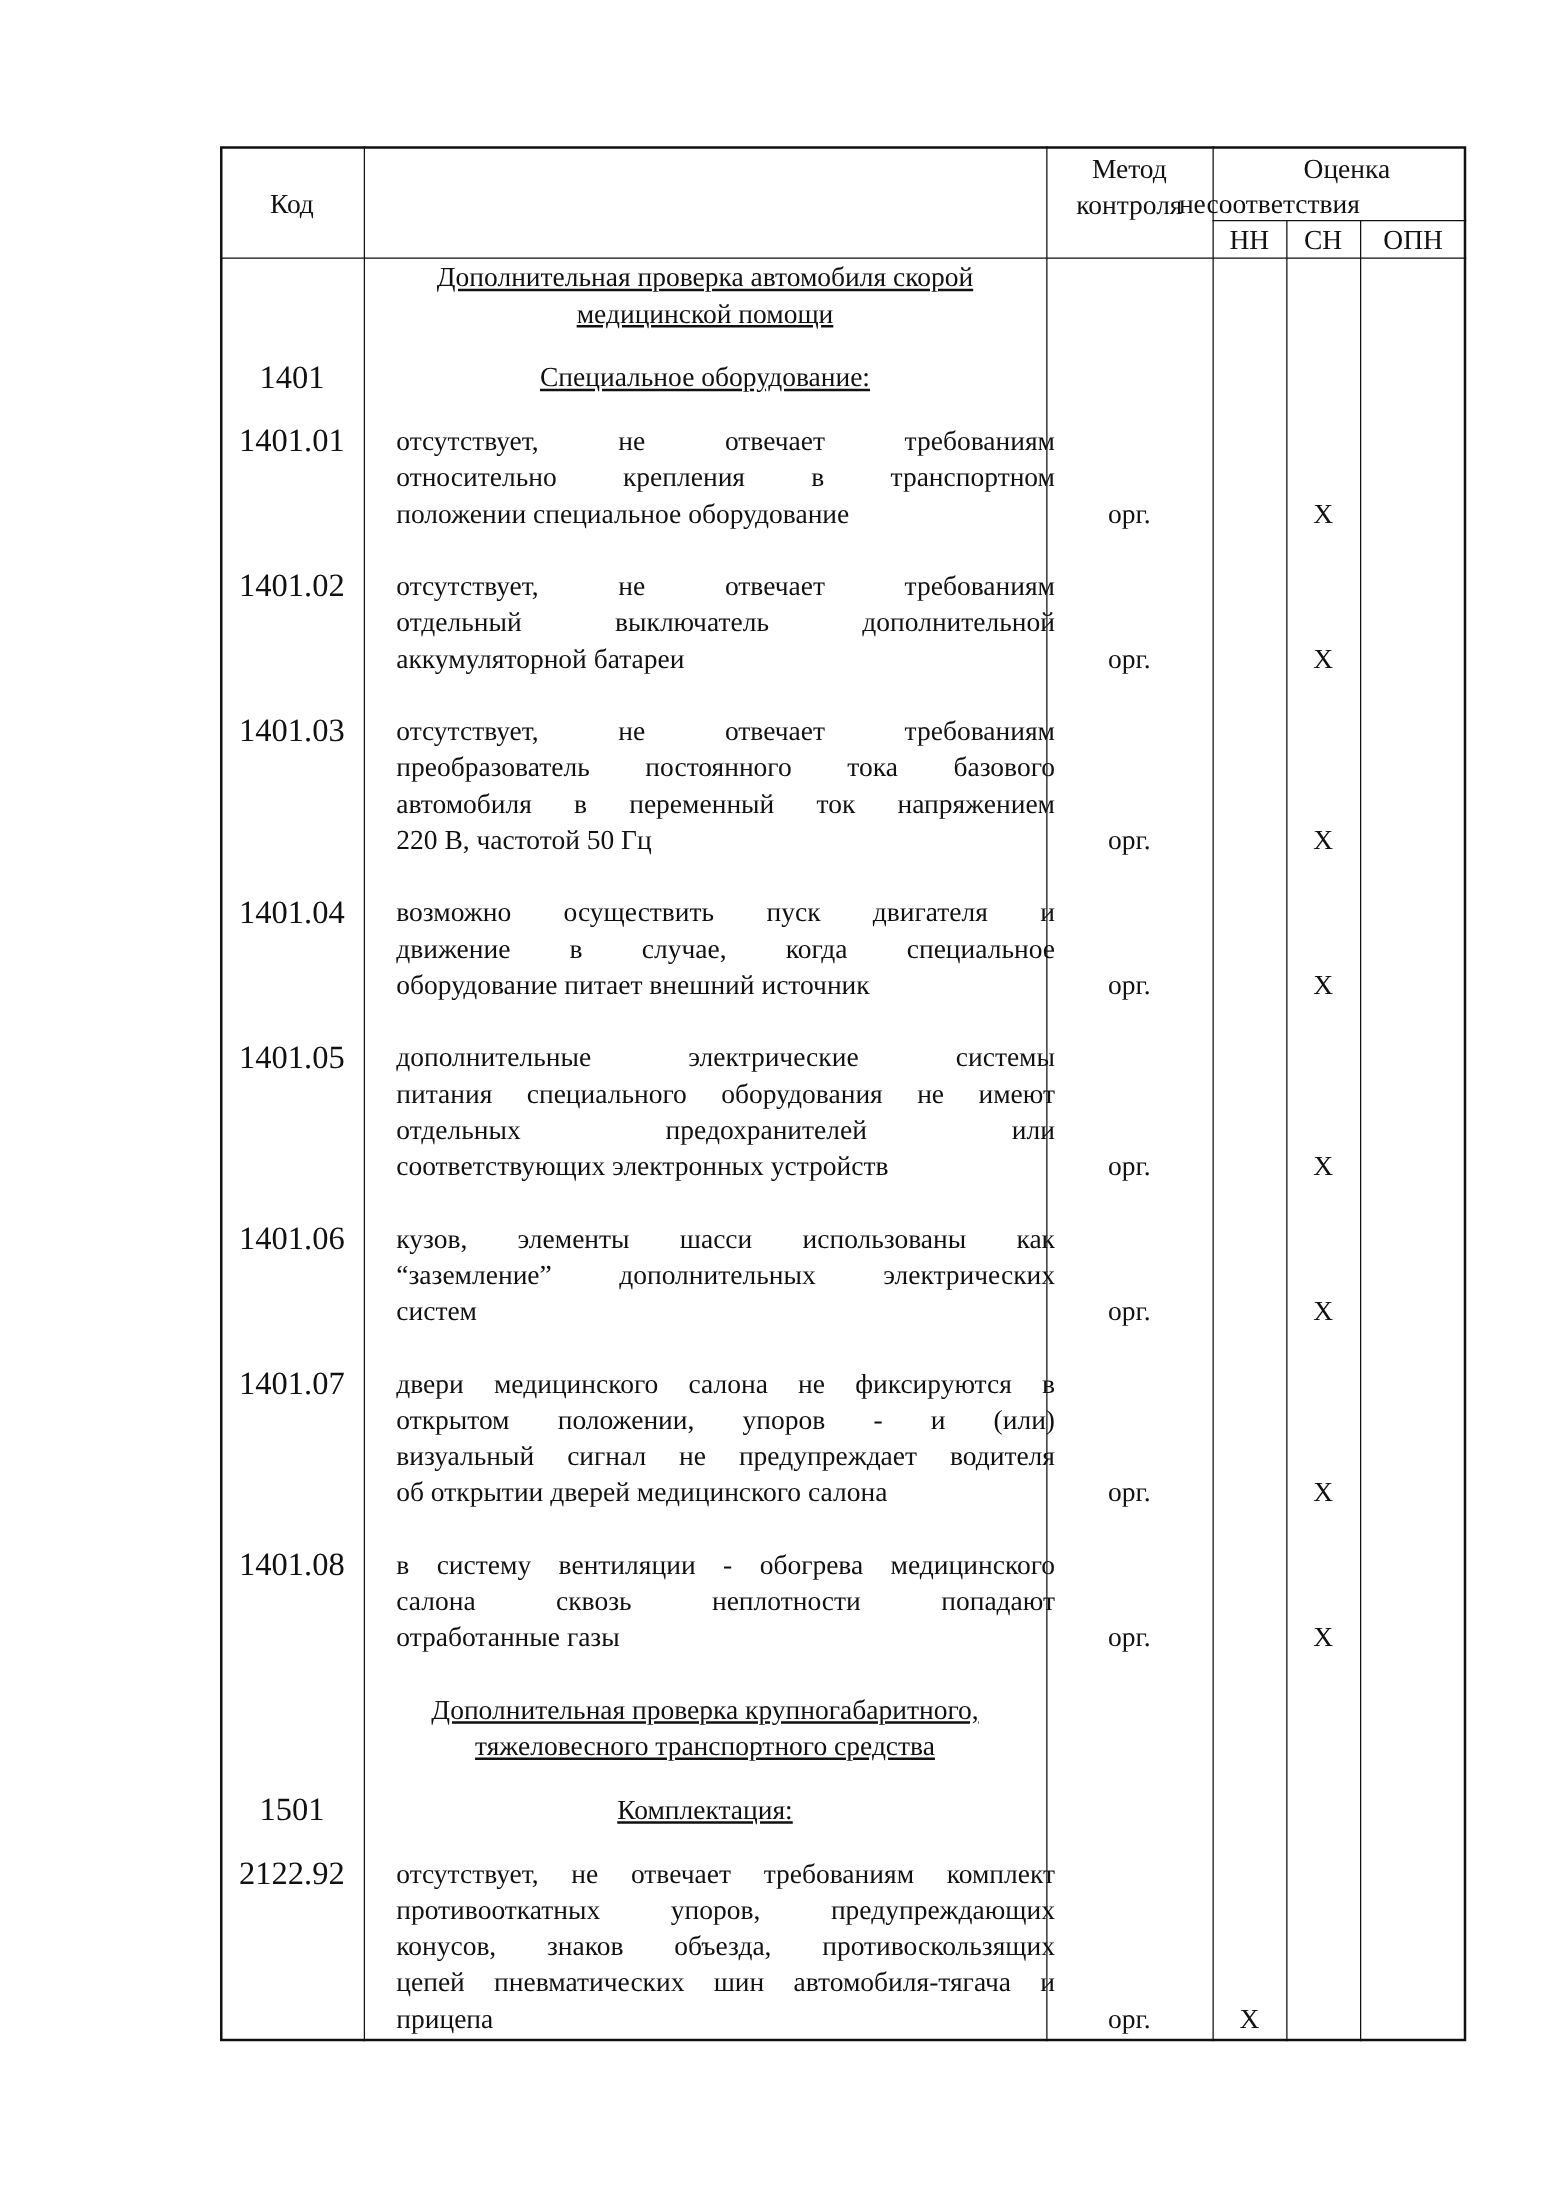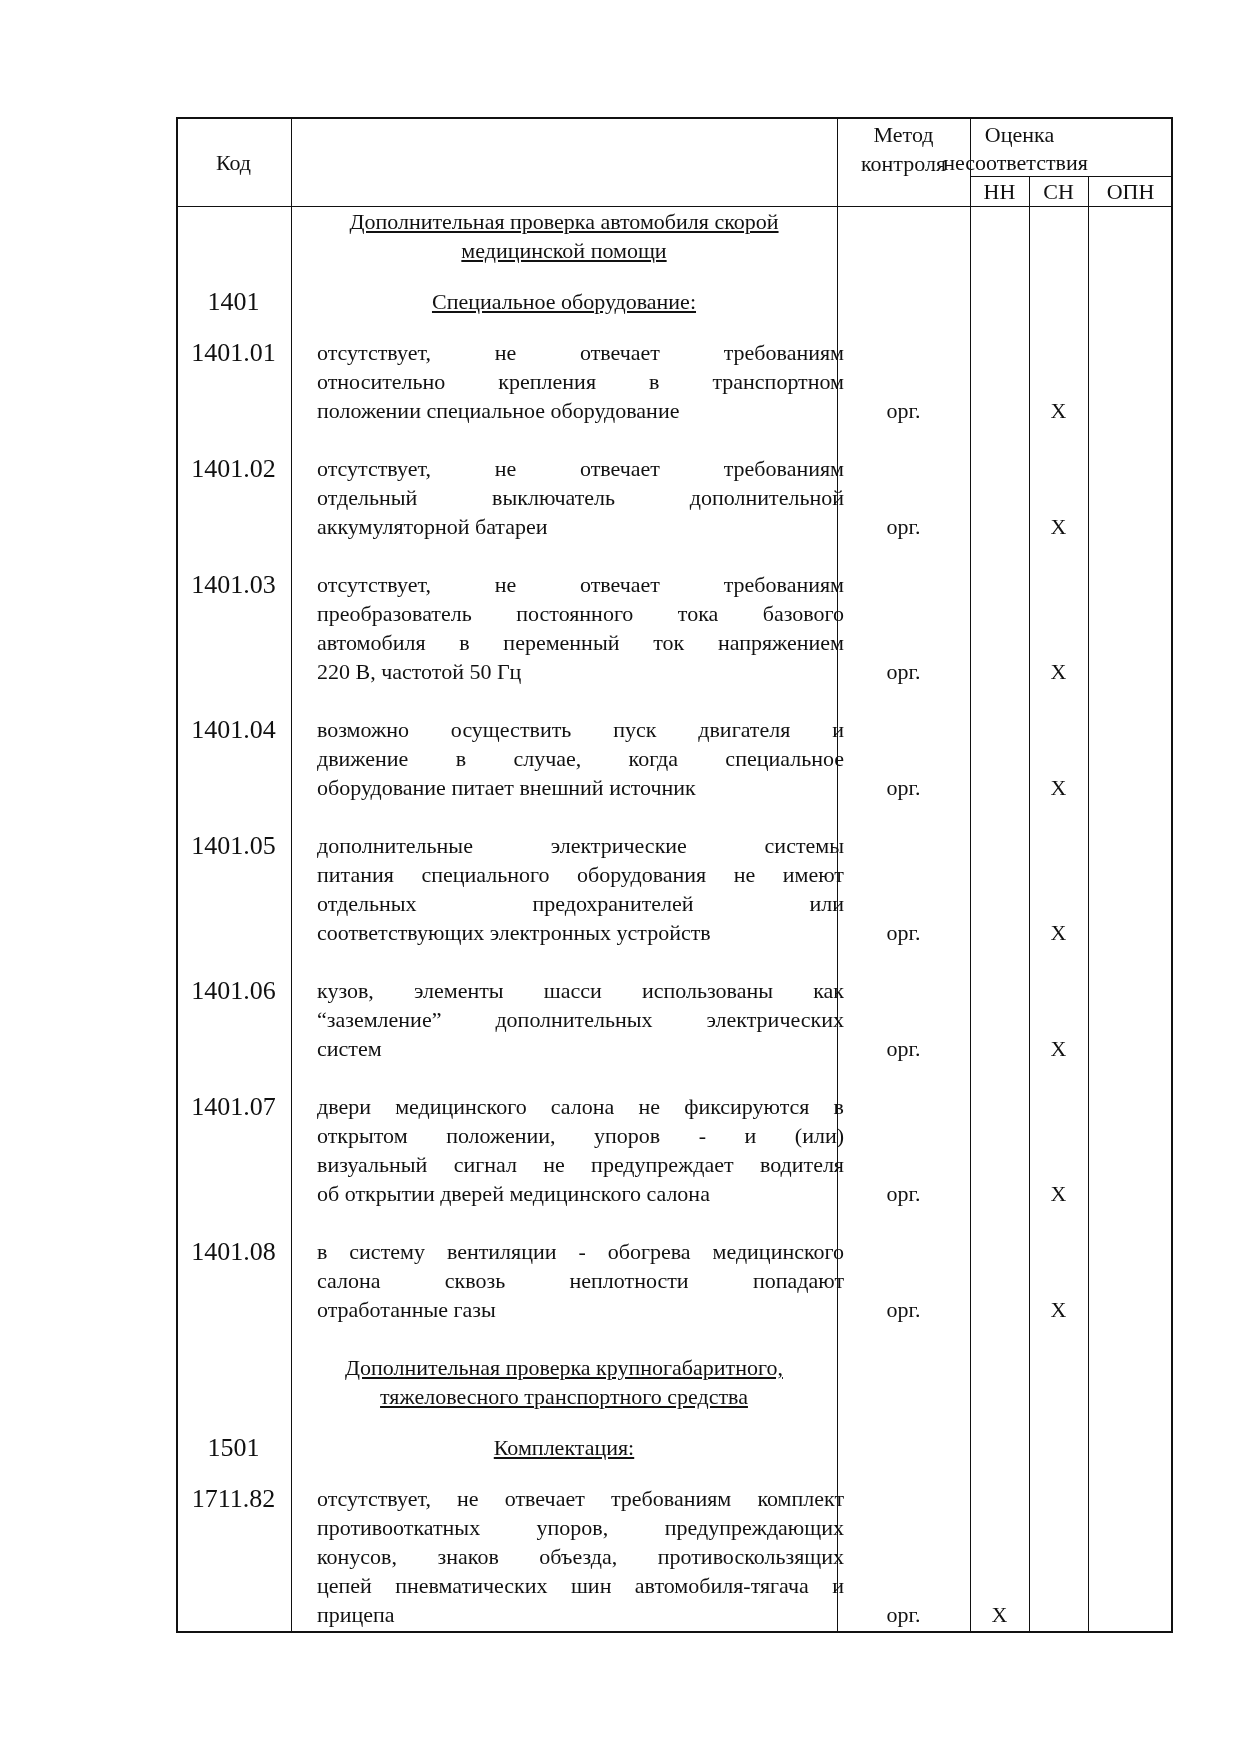--- a/index.html
+++ b/index.html
@@ -32,21 +32,21 @@
   <div class="vline" style="left:970px;top:117px;height:1516px;"></div>
   <div class="vline" style="left:1029px;top:176px;height:1457px;"></div>
   <div class="vline" style="left:1088px;top:176px;height:1457px;"></div>
 
   <div class="hline" style="left:970px;top:176px;width:203px;"></div>
   <div class="hline" style="left:176px;top:206px;width:997px;"></div>
 
   <div class="hdr" style="left:176px;width:115px;top:148px;">Код</div>
   <div class="hdr" style="left:837px;width:133px;top:120px;">Метод</div>
   <div class="hdr" style="left:837px;width:133px;top:149px;">контроля</div>
-  <div class="hdr" style="left:912px;width:215px;top:120px;">Оценка</div>
+  <div class="hdr" style="left:970px;width:215px;top:120px;">Оценка</div>
   <div class="hdr" style="left:914px;width:203px;top:148px;">несоответствия</div>
   <div class="hdr" style="left:970px;width:59px;top:177px;">НН</div>
   <div class="hdr" style="left:1029px;width:59px;top:177px;">СН</div>
   <div class="hdr" style="left:1088px;width:85px;top:177px;">ОПН</div>
 
   <div id="body">
       <div class="sect" style="top: 207px;">Дополнительная проверка автомобиля скорой</div>
       <div class="sect" style="top: 236px;">медицинской помощи</div>
       <div class="code" style="top: 287px;">1401</div>
       <div class="sect" style="top: 287px;">Специальное оборудование:</div>
@@ -98,21 +98,21 @@
       <div class="code" style="top: 1237px;">1401.08</div>
       <div class="desc" style="top: 1237px; text-align-last: justify;">в систему вентиляции - обогрева медицинского</div>
       <div class="desc" style="top: 1266px; text-align-last: justify;">салона сквозь неплотности попадают</div>
       <div class="desc" style="top: 1295px; text-align-last: left;">отработанные газы</div>
       <div class="method" style="top: 1295px;">орг.</div>
       <div class="mark sn" style="top: 1295px;">X</div>
       <div class="sect" style="top: 1353px;">Дополнительная проверка крупногабаритного,</div>
       <div class="sect" style="top: 1382px;">тяжеловесного транспортного средства</div>
       <div class="code" style="top: 1433px;">1501</div>
       <div class="sect" style="top: 1433px;">Комплектация:</div>
-      <div class="code" style="top: 1484px;">1711.82</div>
+      <div class="code" style="top: 1484px;">2122.92</div>
       <div class="desc" style="top: 1484px; text-align-last: justify;">отсутствует, не отвечает требованиям комплект</div>
       <div class="desc" style="top: 1513px; text-align-last: justify;">противооткатных упоров, предупреждающих</div>
       <div class="desc" style="top: 1542px; text-align-last: justify;">конусов, знаков объезда, противоскользящих</div>
       <div class="desc" style="top: 1571px; text-align-last: justify;">цепей пневматических шин автомобиля-тягача и</div>
       <div class="desc" style="top: 1600px; text-align-last: left;">прицепа</div>
       <div class="method" style="top: 1600px;">орг.</div>
       <div class="mark nn" style="top: 1600px;">X</div>
     </div>
 </div>
 

